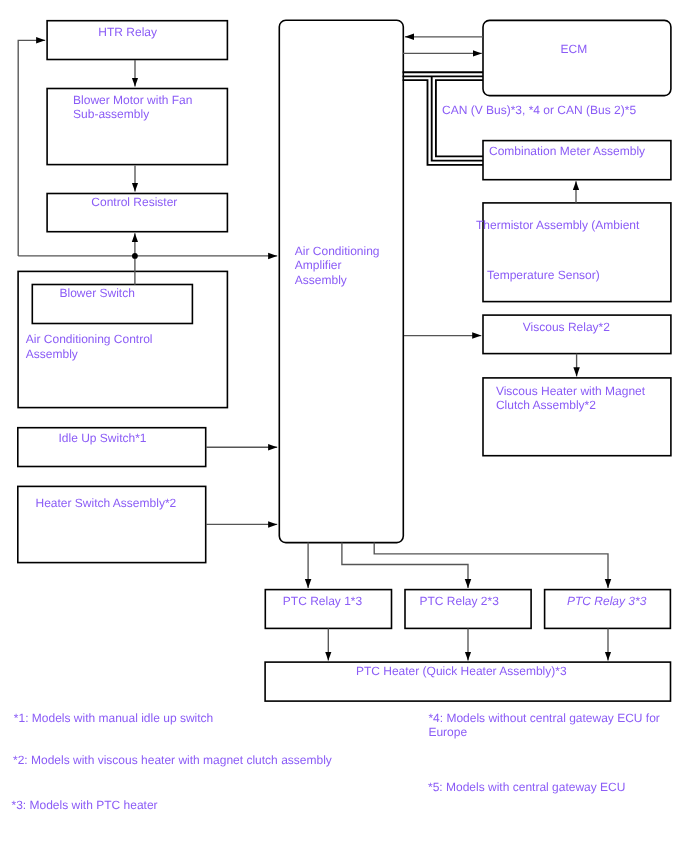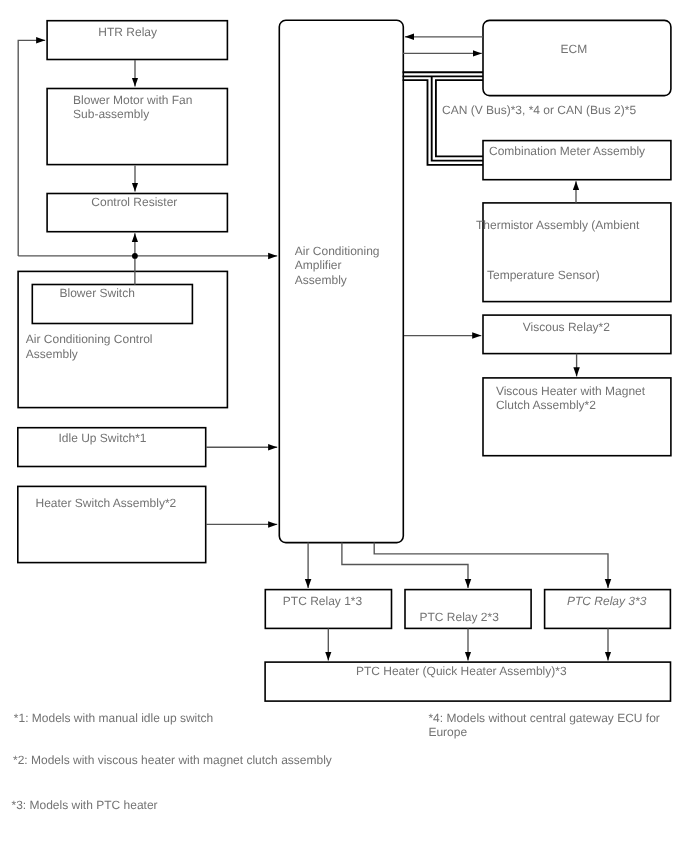--- a/index.html
+++ b/index.html
@@ -2,21 +2,21 @@
 <html><head>
 <meta charset="utf-8">
 <title>Air Conditioning System Diagram</title>
 <style>
   html,body{margin:0;padding:0;background:#ffffff;}
   body{width:688px;height:852px;position:relative;overflow:hidden;
        font-family:"Liberation Sans",sans-serif;color:#1a1a1a;
        -webkit-font-smoothing:antialiased;text-rendering:geometricPrecision;}
   #diagram{position:absolute;left:0;top:0;width:688px;height:852px;}
   svg{position:absolute;left:0;top:0;width:688px;height:852px;overflow:visible;}
-  .tx{position:absolute;font-size:12px;line-height:14.25px;white-space:pre;color:#737373;}
+  .tx{position:absolute;font-size:12px;line-height:14.25px;white-space:pre;color:#8b5cf6;}
 </style>
 </head>
 <body>
 
 <div id="diagram">
 
 <svg viewBox="0 0 688 852" width="688" height="852">
   <defs>
     <marker id="ah" markerWidth="10" markerHeight="8" refX="9.1" refY="4" orient="auto" markerUnits="userSpaceOnUse">
       <path d="M0,0.75 L9.1,4 L0,7.25 Z" fill="#000000"></path>
@@ -90,24 +90,25 @@
 <span class="tx" style="left:294.8px;top:258.3px;">Amplifier</span>
 <span class="tx" style="left:294.8px;top:272.5px;">Assembly</span>
 <span class="tx" style="left:560.6px;top:42.1px;">ECM</span>
 <span class="tx" style="left:489.0px;top:144.3px;">Combination Meter Assembly</span>
 <span class="tx" style="left:476px;top:217.9px;">Thermistor Assembly (Ambient</span>
 <span class="tx" style="left:487.0px;top:236px;margin-top:32px;">Temperature Sensor)</span>
 <span class="tx" style="left:522.8px;top:319.6px;">Viscous Relay*2</span>
 <span class="tx" style="left:495.9px;top:384.2px;">Viscous Heater with Magnet</span>
 <span class="tx" style="left:495.9px;top:398.3px;">Clutch Assembly*2</span>
 <span class="tx" style="left:282.8px;top:594.2px;">PTC Relay 1*3</span>
-<span class="tx" style="left:419.5px;top:594.2px;margin-top:16px;">PTC Relay 2*3</span>
+<span class="tx" style="left:419.5px;top:594.2px;">PTC Relay 2*3</span>
 <span class="tx" style="left:567.0px;top:594.2px;font-style:italic;">PTC Relay 3*3</span>
 <span class="tx" style="left:355.9px;top:664.4px;">PTC Heater (Quick Heater Assembly)*3</span>
 <span class="tx" style="left:442.0px;top:102.9px;">CAN (V Bus)*3, *4 or CAN (Bus 2)*5</span>
 
 <span class="tx" style="left:13.8px;top:711.0px;">*1: Models with manual idle up switch</span>
 <span class="tx" style="left:13.0px;top:753.2px;">*2: Models with viscous heater with magnet clutch assembly</span>
 <span class="tx" style="left:11.5px;top:797.5px;">*3: Models with PTC heater</span>
 <span class="tx" style="left:428.4px;top:711.0px;">*4: Models without central gateway ECU for</span>
 <span class="tx" style="left:428.4px;top:725.3px;">Europe</span>
+<span class="tx" style="left:428.0px;top:780.4px;">*5: Models with central gateway ECU</span>
 
 </div>
 
 </body></html>

